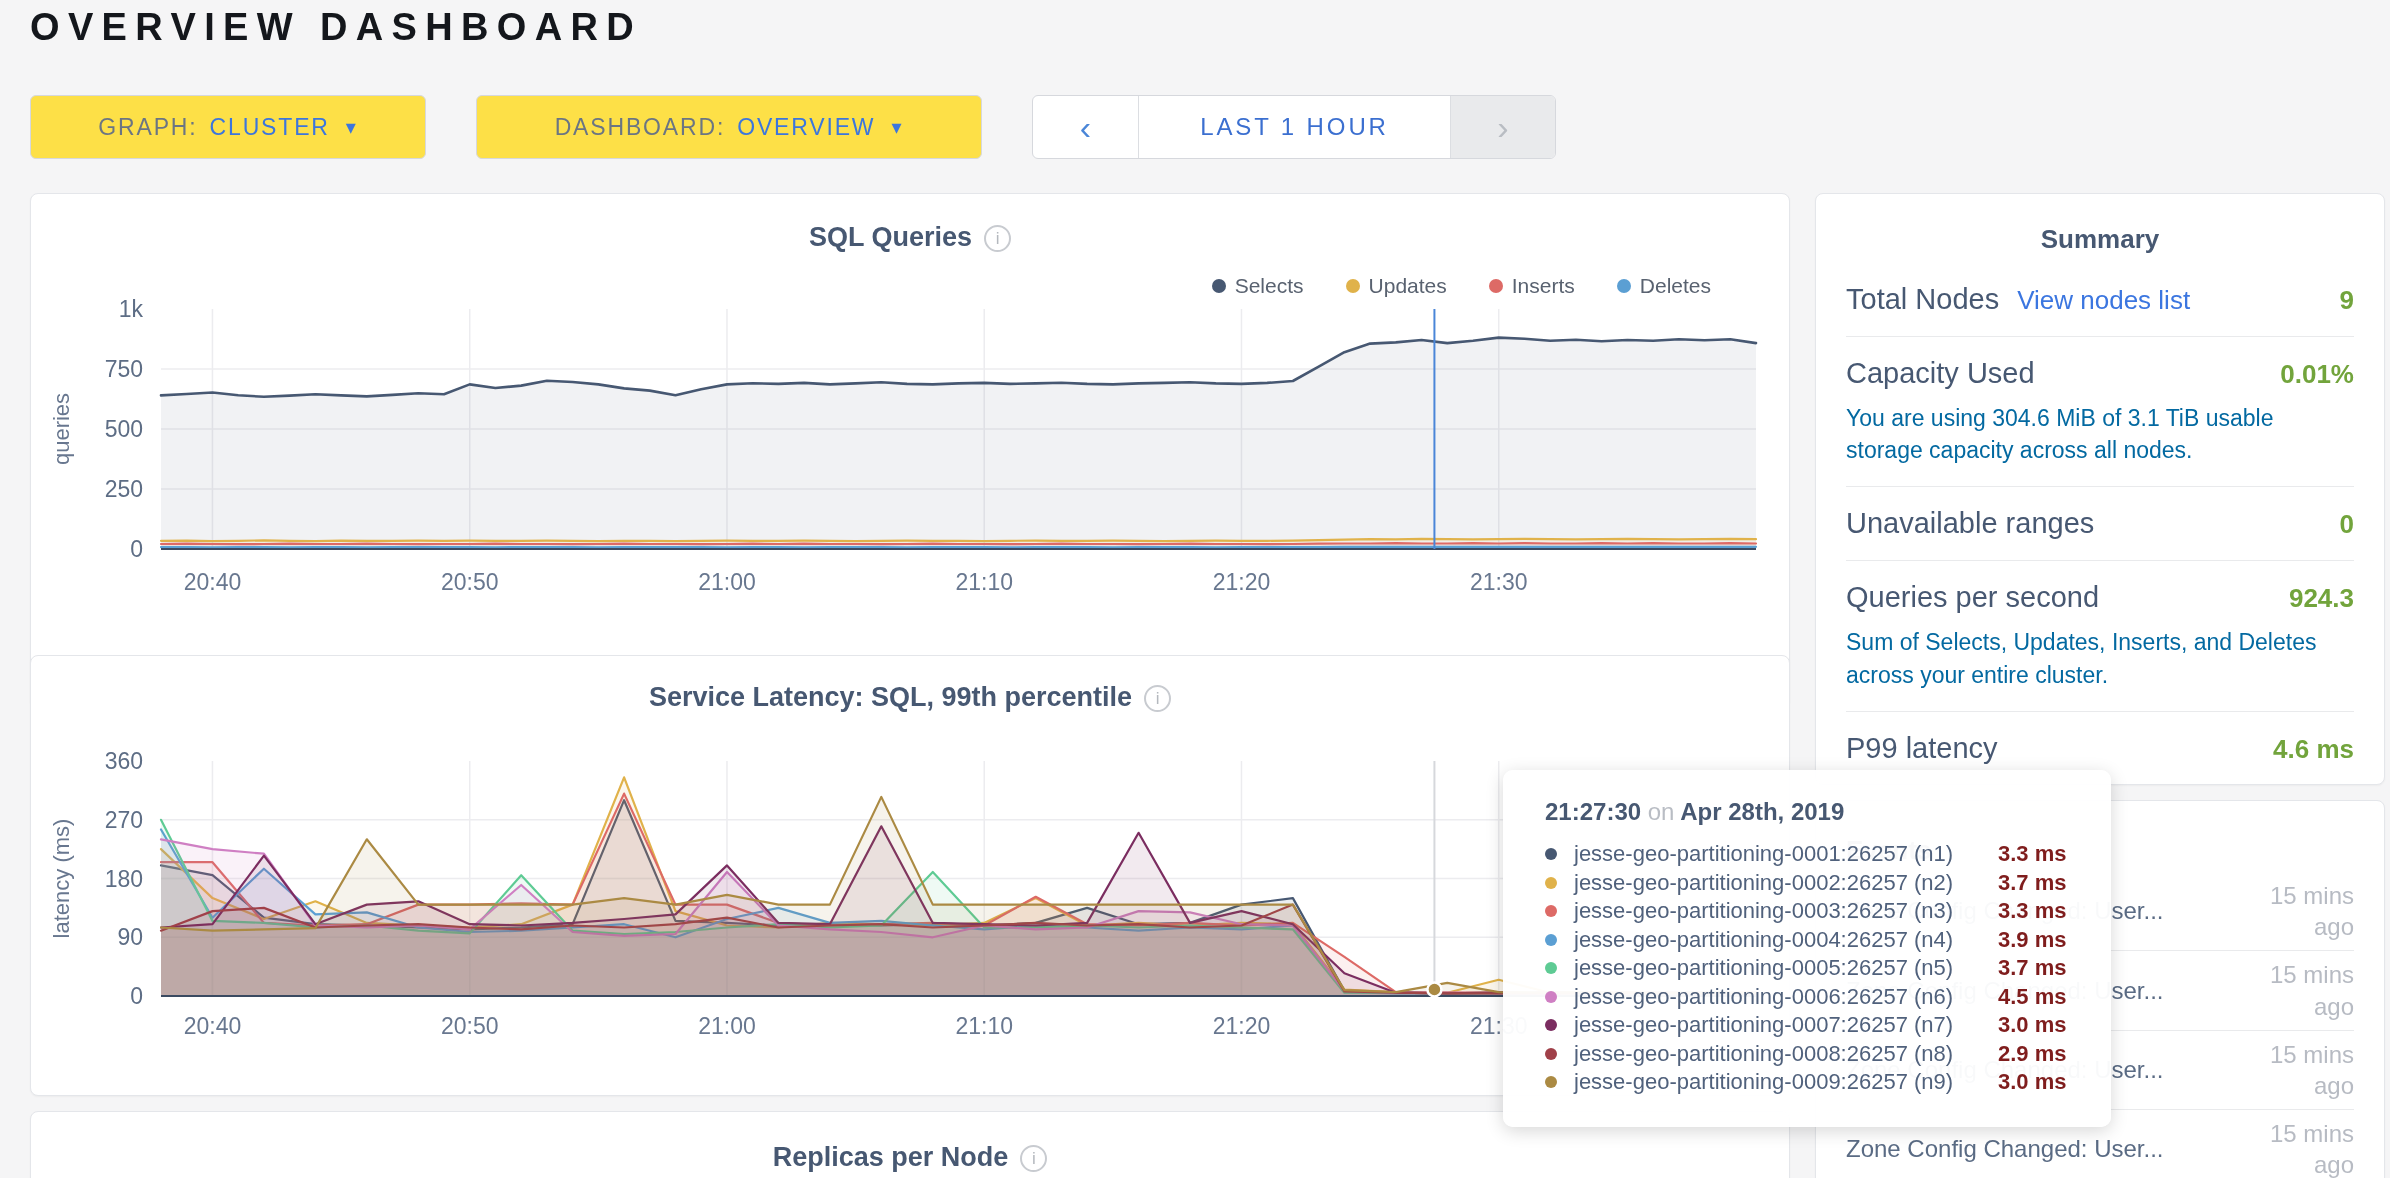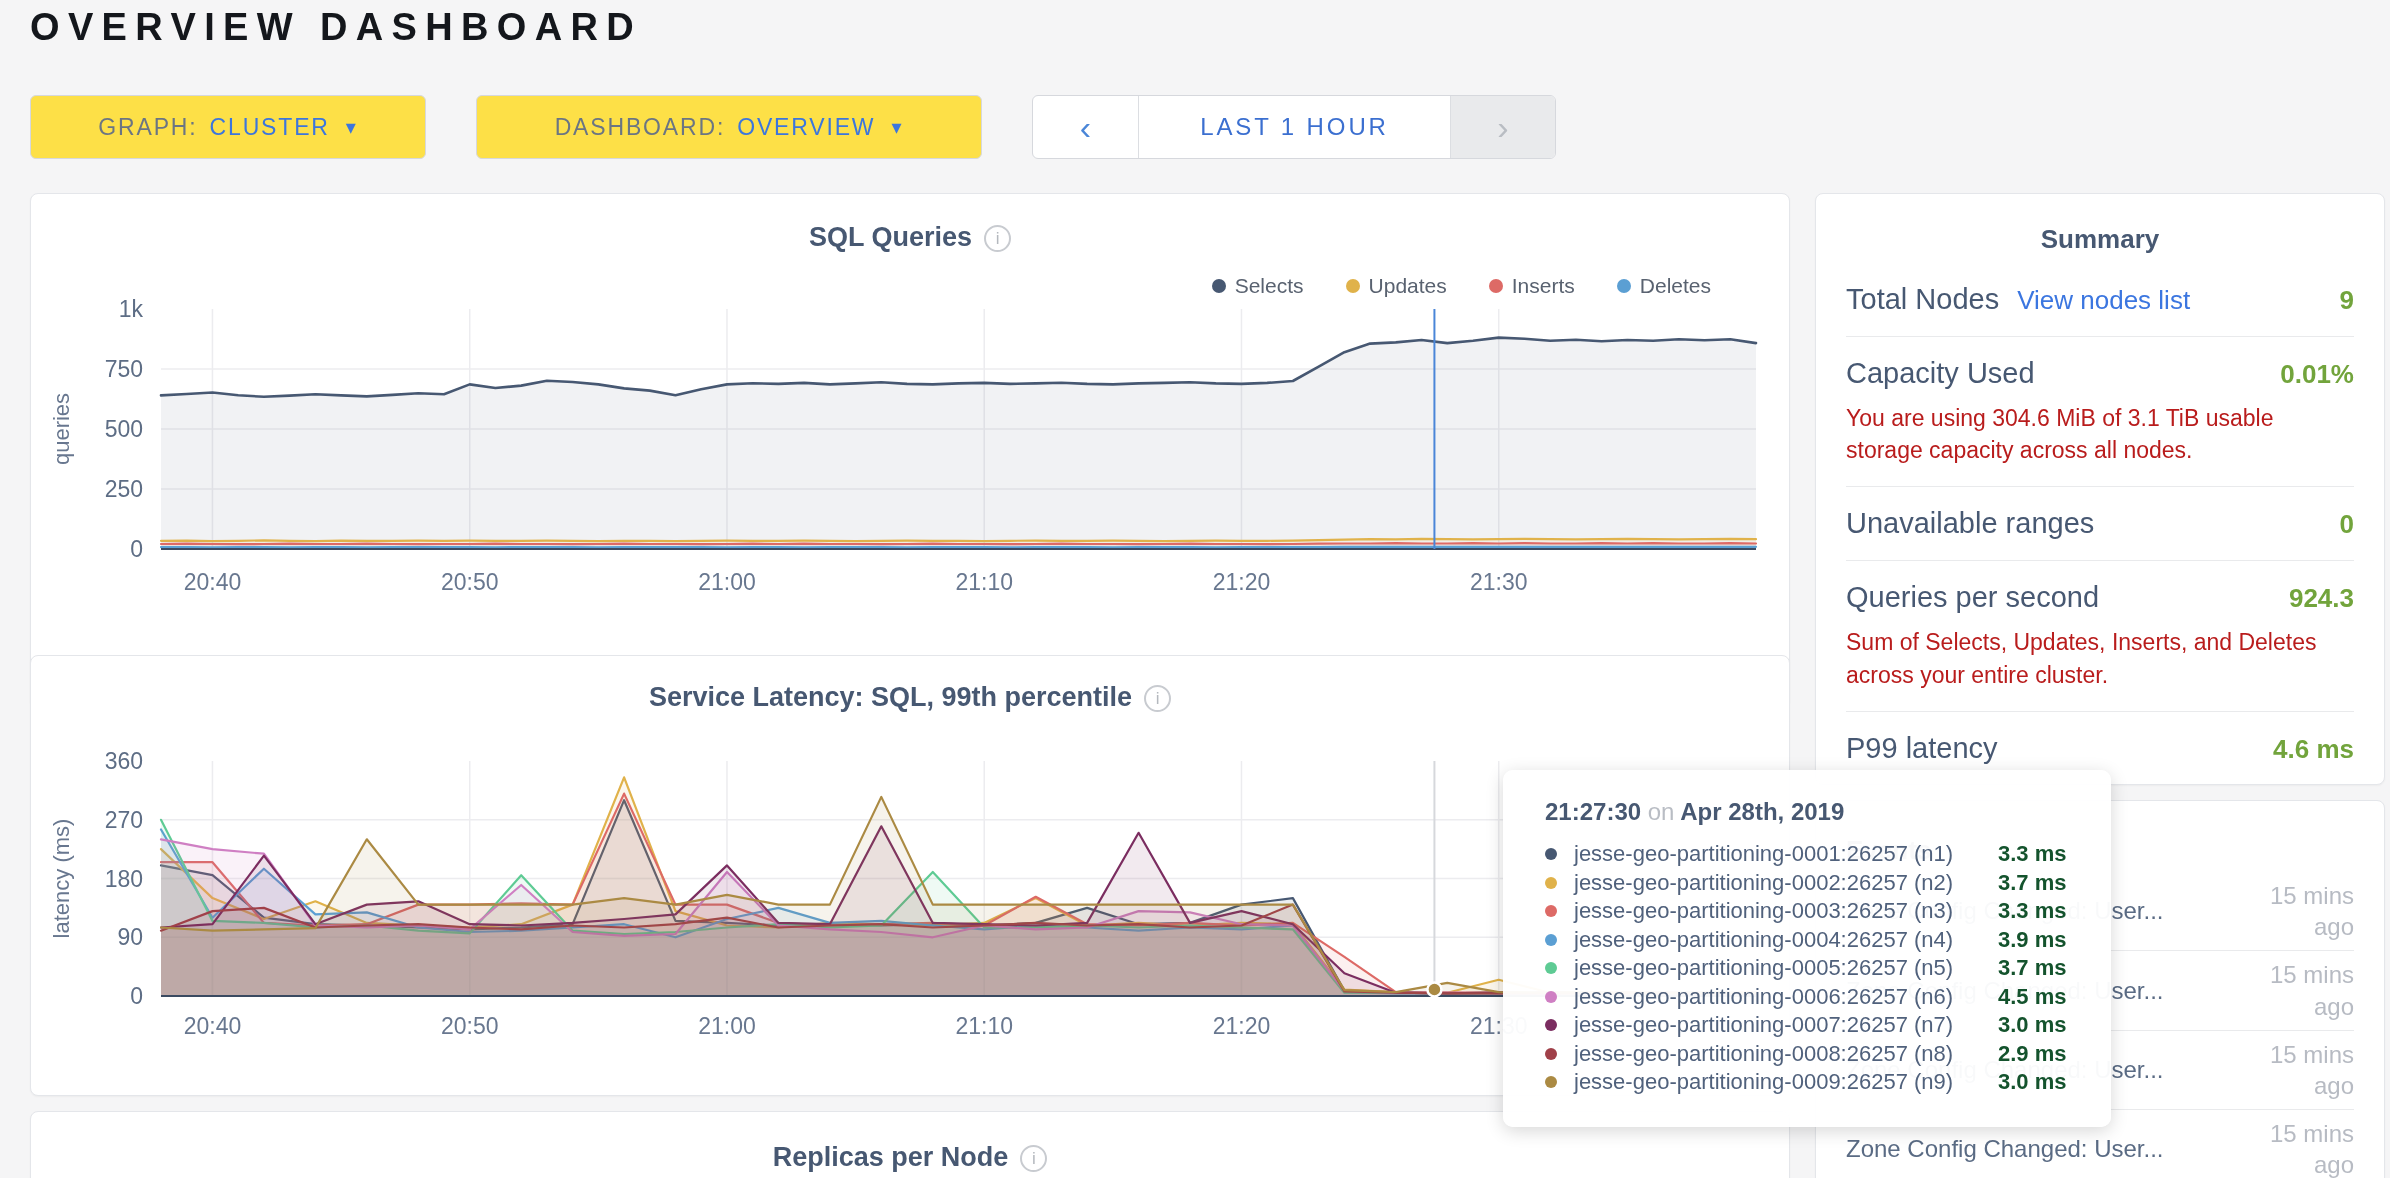--- a/index.html
+++ b/index.html
@@ -52,40 +52,40 @@
   svg text { font-family:"Liberation Sans", sans-serif; }
 
   
   #summary-panel .inner { padding:0 30px; }
   .sum-title { text-align:center; margin:30px 0 8px 0; font-size:26px; font-weight:700; color:#475872; }
   .sum-row { display:flex; align-items:baseline; padding:20px 0 20px 0; border-top:1px solid #e9eaec; }
   .sum-row.first { border-top:none; }
   .sum-label { font-size:29px; color:#475872; }
   .sum-link { font-size:26px; color:#3b76e0; margin-left:18px; cursor:pointer; text-decoration:none; }
   .sum-value { margin-left:auto; font-size:26px; font-weight:700; color:#72a43c; }
-  .sum-desc { font-size:23px; color:#b91c1c; line-height:1.4; padding:0 0 20px 0; margin-top:-8px; }
+  .sum-desc { font-size:23px; color:#0369a1; line-height:1.4; padding:0 0 20px 0; margin-top:-8px; }
 
   
   #events-panel .inner { padding:0 30px; }
   .evt-title { padding-top:34px; padding-bottom:6px; font-size:26px; font-weight:700; color:#475872; }
   .ev-row { display:flex; align-items:center; padding:8px 0; border-bottom:1px solid #e9eaec; cursor:pointer; }
   .ev-text { flex:1; font-size:24px; color:#5a6b84; white-space:nowrap; overflow:hidden; }
   .ev-time { width:122px; text-align:right; font-size:24px; color:#b7bbc3; line-height:1.3; }
 
   
   #hover-tooltip { left:1503px; top:770px; width:608px; background:rgba(255,255,255,0.96);
                    border-radius:10px; box-shadow:0 4px 18px rgba(0,0,0,0.16); z-index:20;
                    padding:28px 34px 30px 42px; }
   .tt-head { font-size:24px; font-weight:600; color:#475872; }
   .tt-on { color:#b9bdc4; font-weight:400; }
   .tt-rows { margin-top:14px; }
   .tt-row { display:flex; align-items:center; height:28.5px; }
   .tt-dot { width:12px; height:12px; border-radius:50%; margin-right:17px; flex:none; }
   .tt-name { width:424px; font-size:22px; color:#50617c; flex:none; }
-  .tt-val { font-size:22px; font-weight:600; color:#14532d; }
+  .tt-val { font-size:22px; font-weight:600; color:#7f1d1d; }
 </style>
 </head>
 <body>
 
 <h1 id="page-title" class="abs">OVERVIEW DASHBOARD</h1>
 
 <div id="graph-dropdown" class="abs ctl-btn">
   <span class="ctl-label">GRAPH:</span>
   <span class="ctl-value">CLUSTER</span>
   <span class="caret">▾</span>

